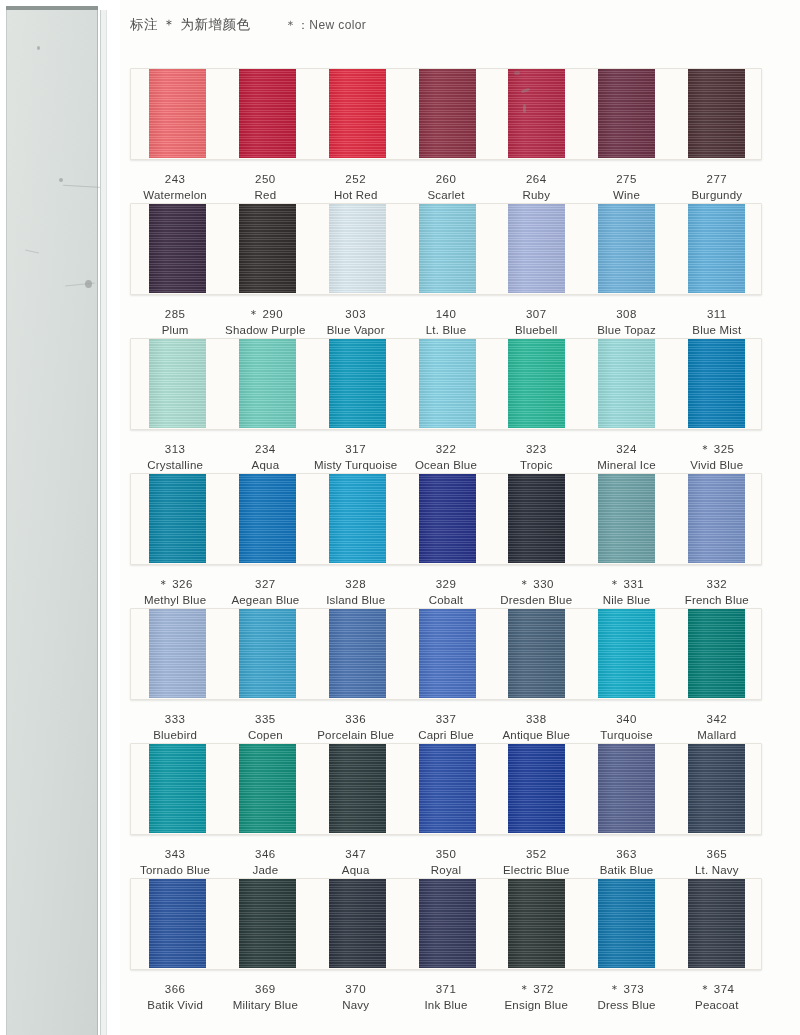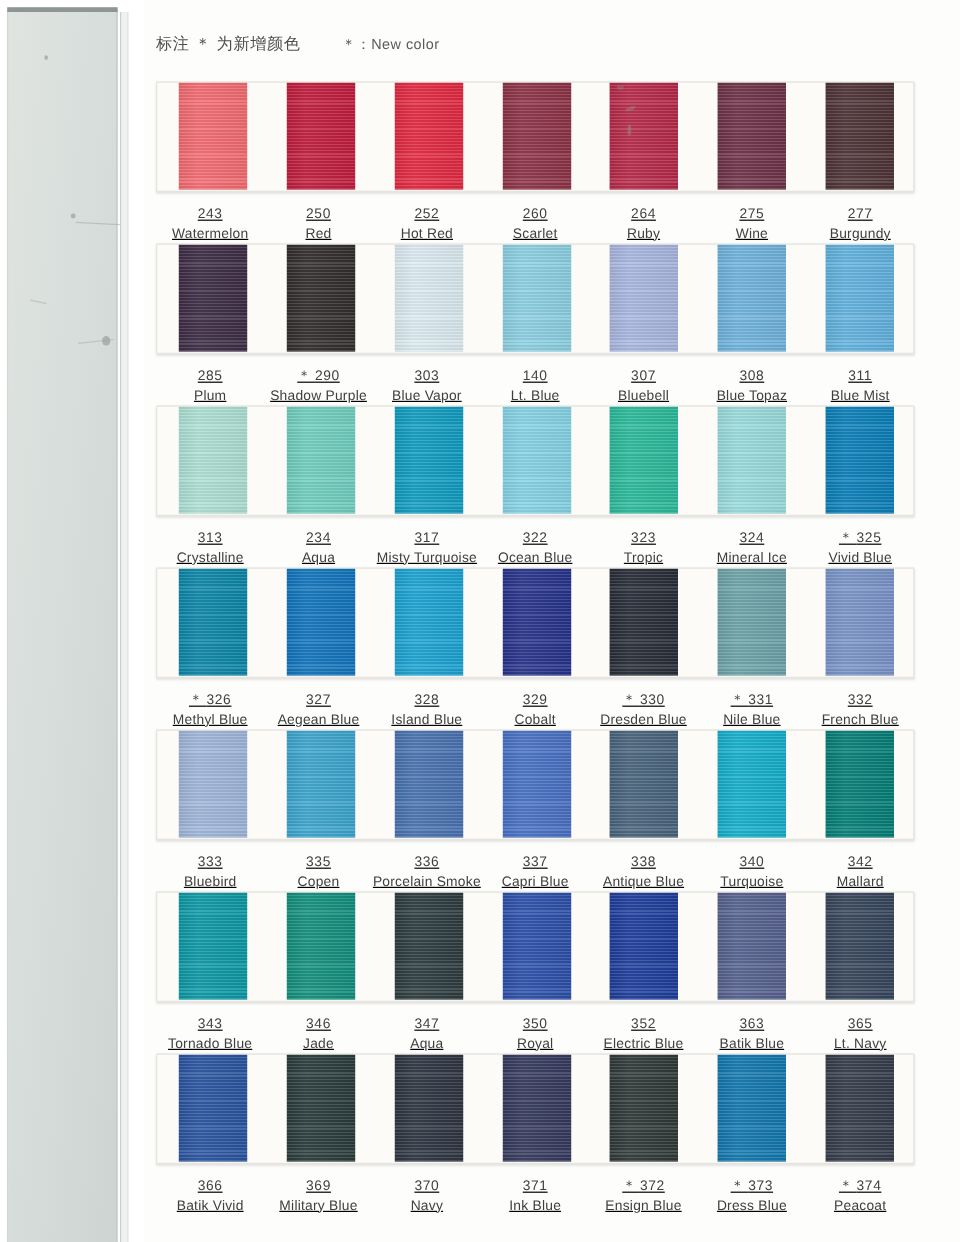--- a/index.html
+++ b/index.html
@@ -68,21 +68,21 @@
   .speck.s1 { top: 38px; left: 30px; width: 3px; height: 4px; }
   .speck.s2 { top: 170px; left: 52px; width: 4px; height: 4px; }
   .speck.s3 { top: 178px; left: 56px; width: 44px; height: 1px; border-radius: 0; transform: rotate(3deg); opacity: .45; }
   .speck.s4 { top: 272px; left: 78px; width: 7px; height: 8px; }
   .speck.s5 { top: 276px; left: 58px; width: 30px; height: 1px; border-radius: 0; transform: rotate(-6deg); opacity: .4; }
   .speck.s6 { top: 243px; left: 18px; width: 14px; height: 1px; border-radius: 0; transform: rotate(12deg); opacity: .4; }
 
   
   .header-note {
     position: absolute;
-    top: 28px;
+    top: 16px;
     left: 130px;
     display: flex;
     align-items: baseline;
     gap: 34px;
     color: #545454;
   }
   .note-cn {
     font-size: 13.5px;
     letter-spacing: .5px;
     white-space: nowrap;
@@ -95,21 +95,21 @@
     color: #5a5a5a;
   }
 
   
   #rows {
     position: absolute;
     top: 68px;
     left: 130px;
     width: 632px;
   }
-  .color-row { position: relative; height: 135px; text-decoration: underline; }
+  .color-row { position: relative; height: 135px; }
 
   
   .band {
     position: relative;
     height: 92px;
     background: #fcfbf7;
     border: 1px solid #e6e4dd;
     border-radius: 1px;
     box-shadow: 0 1px 2px rgba(0,0,0,.10);
     display: flex;
@@ -473,21 +473,21 @@
           <div class="label-cell">
             <div class="label-code">333</div>
             <div class="label-name">Bluebird</div>
           </div>
           <div class="label-cell">
             <div class="label-code">335</div>
             <div class="label-name">Copen</div>
           </div>
           <div class="label-cell">
             <div class="label-code">336</div>
-            <div class="label-name">Porcelain Smoke</div>
+            <div class="label-name">Porcelain Blue</div>
           </div>
           <div class="label-cell">
             <div class="label-code">337</div>
             <div class="label-name">Capri Blue</div>
           </div>
           <div class="label-cell">
             <div class="label-code">338</div>
             <div class="label-name">Antique Blue</div>
           </div>
           <div class="label-cell">

